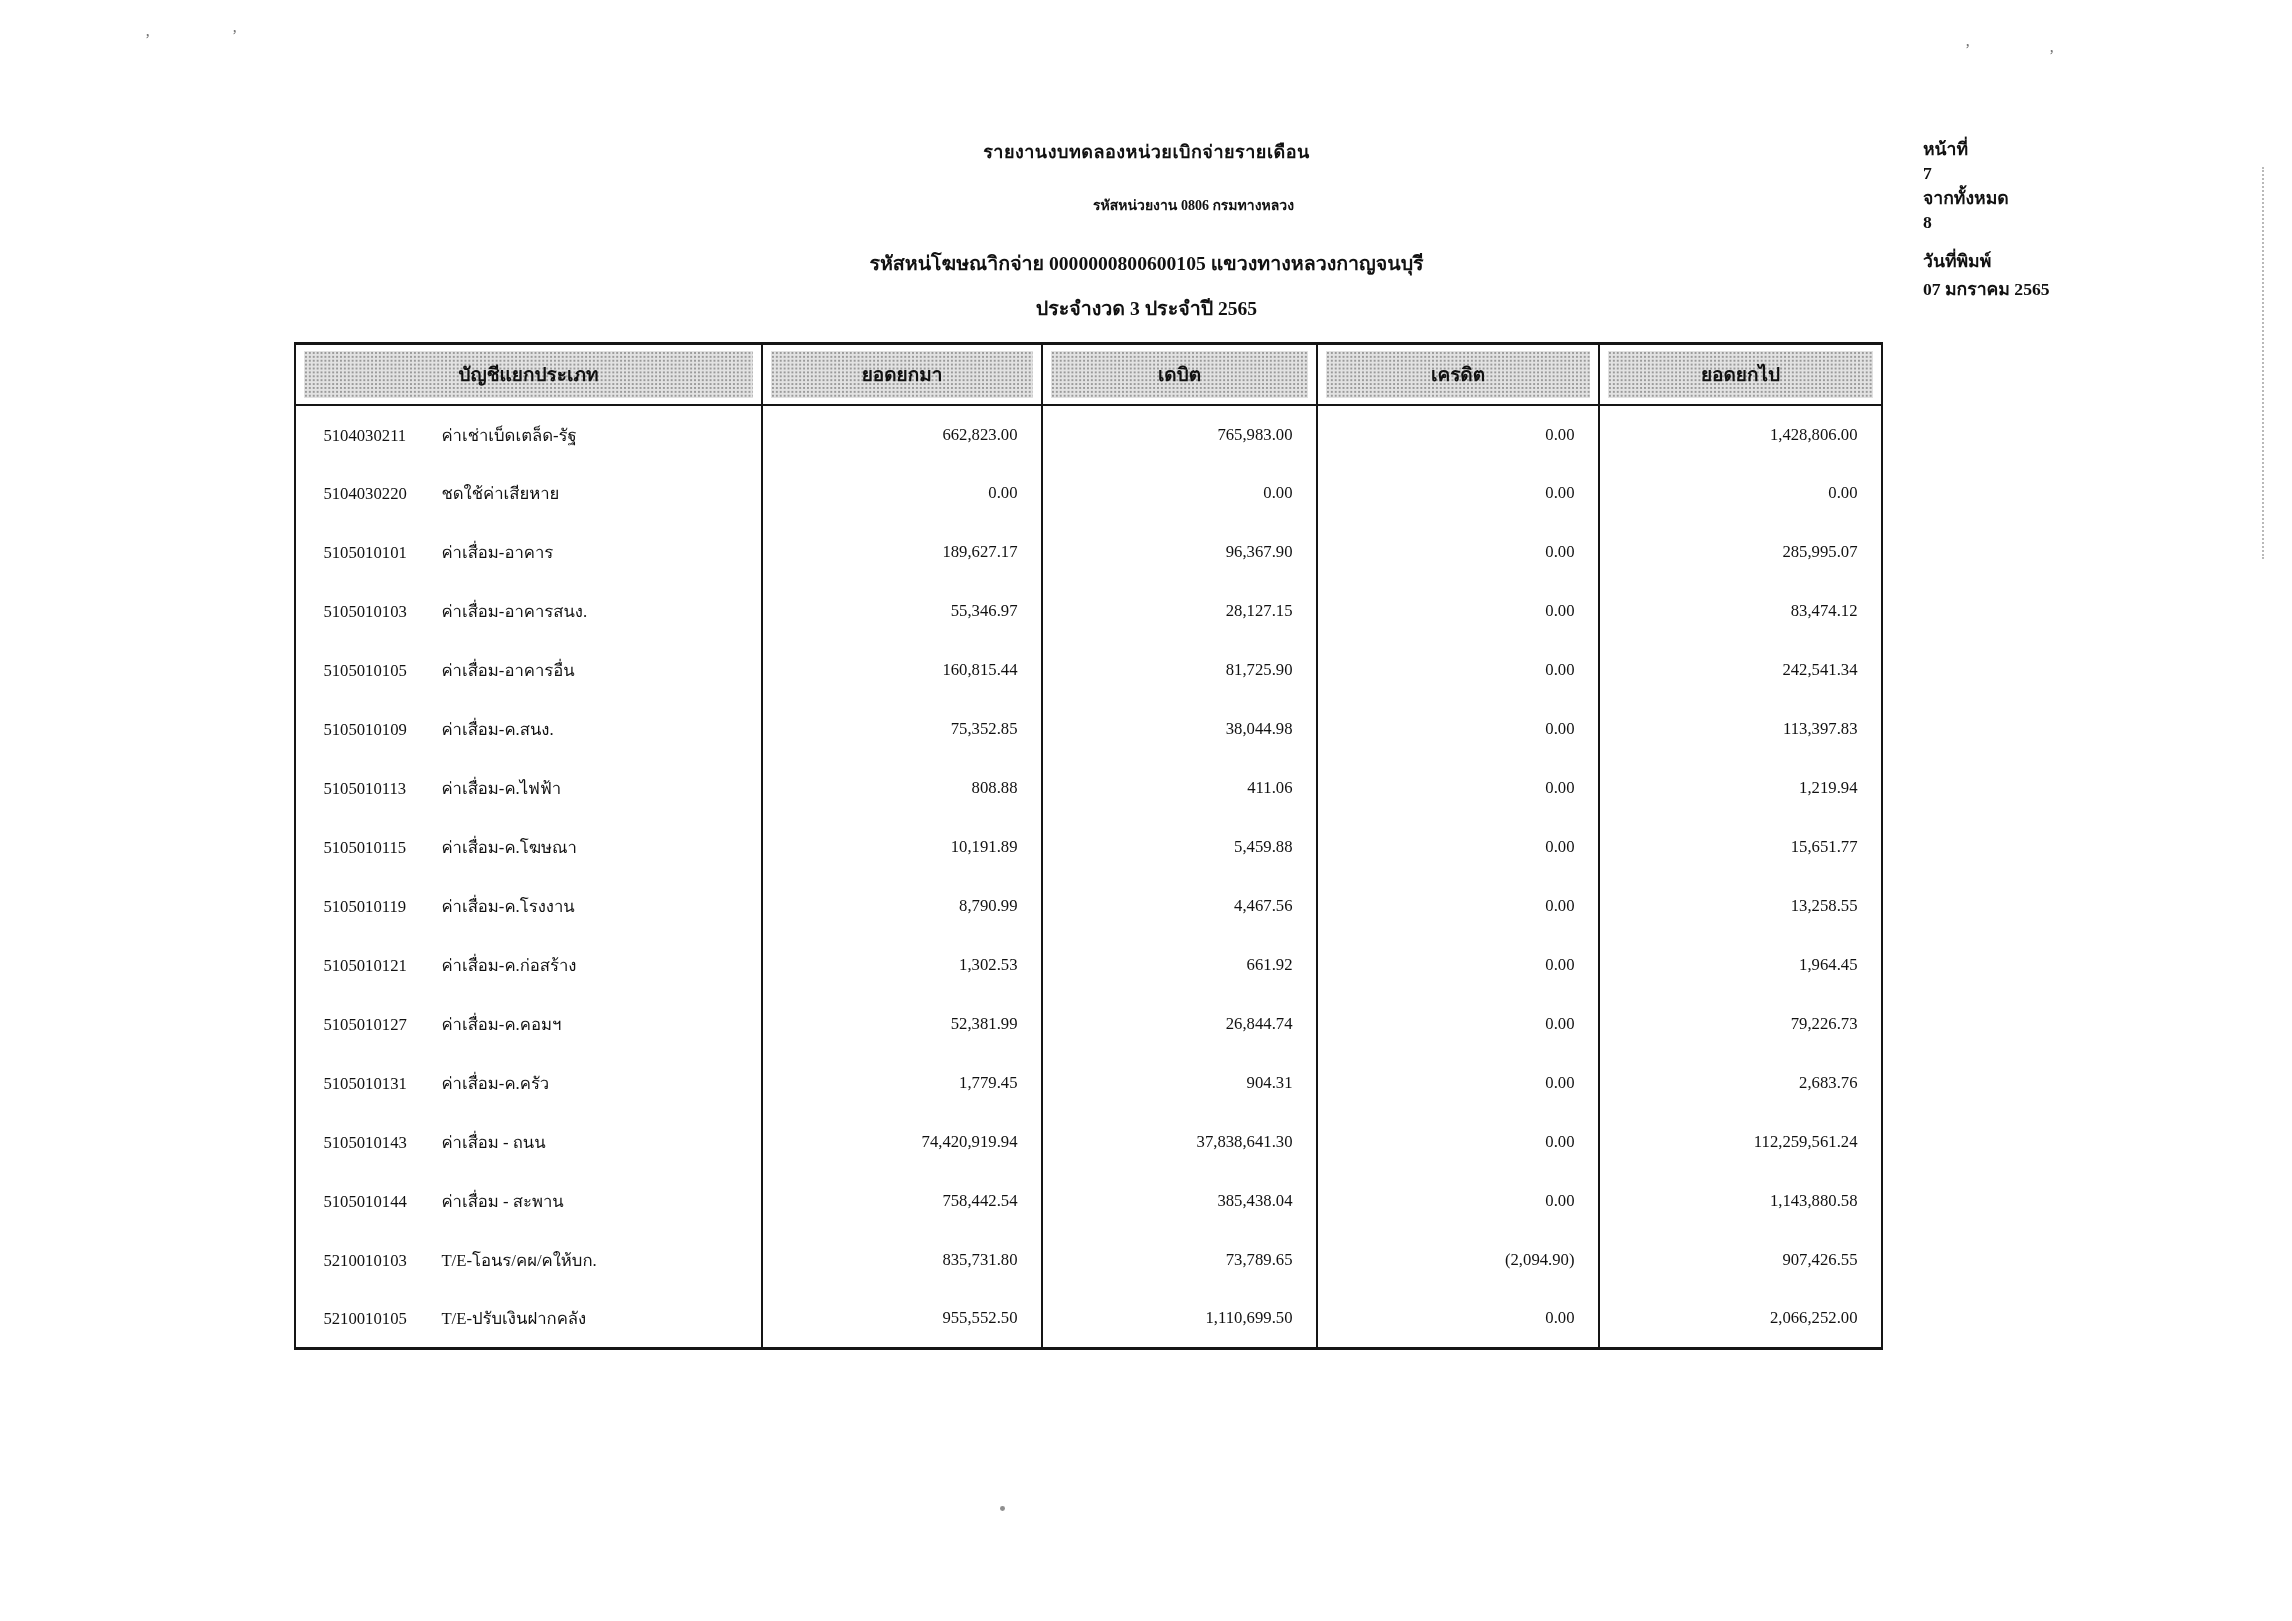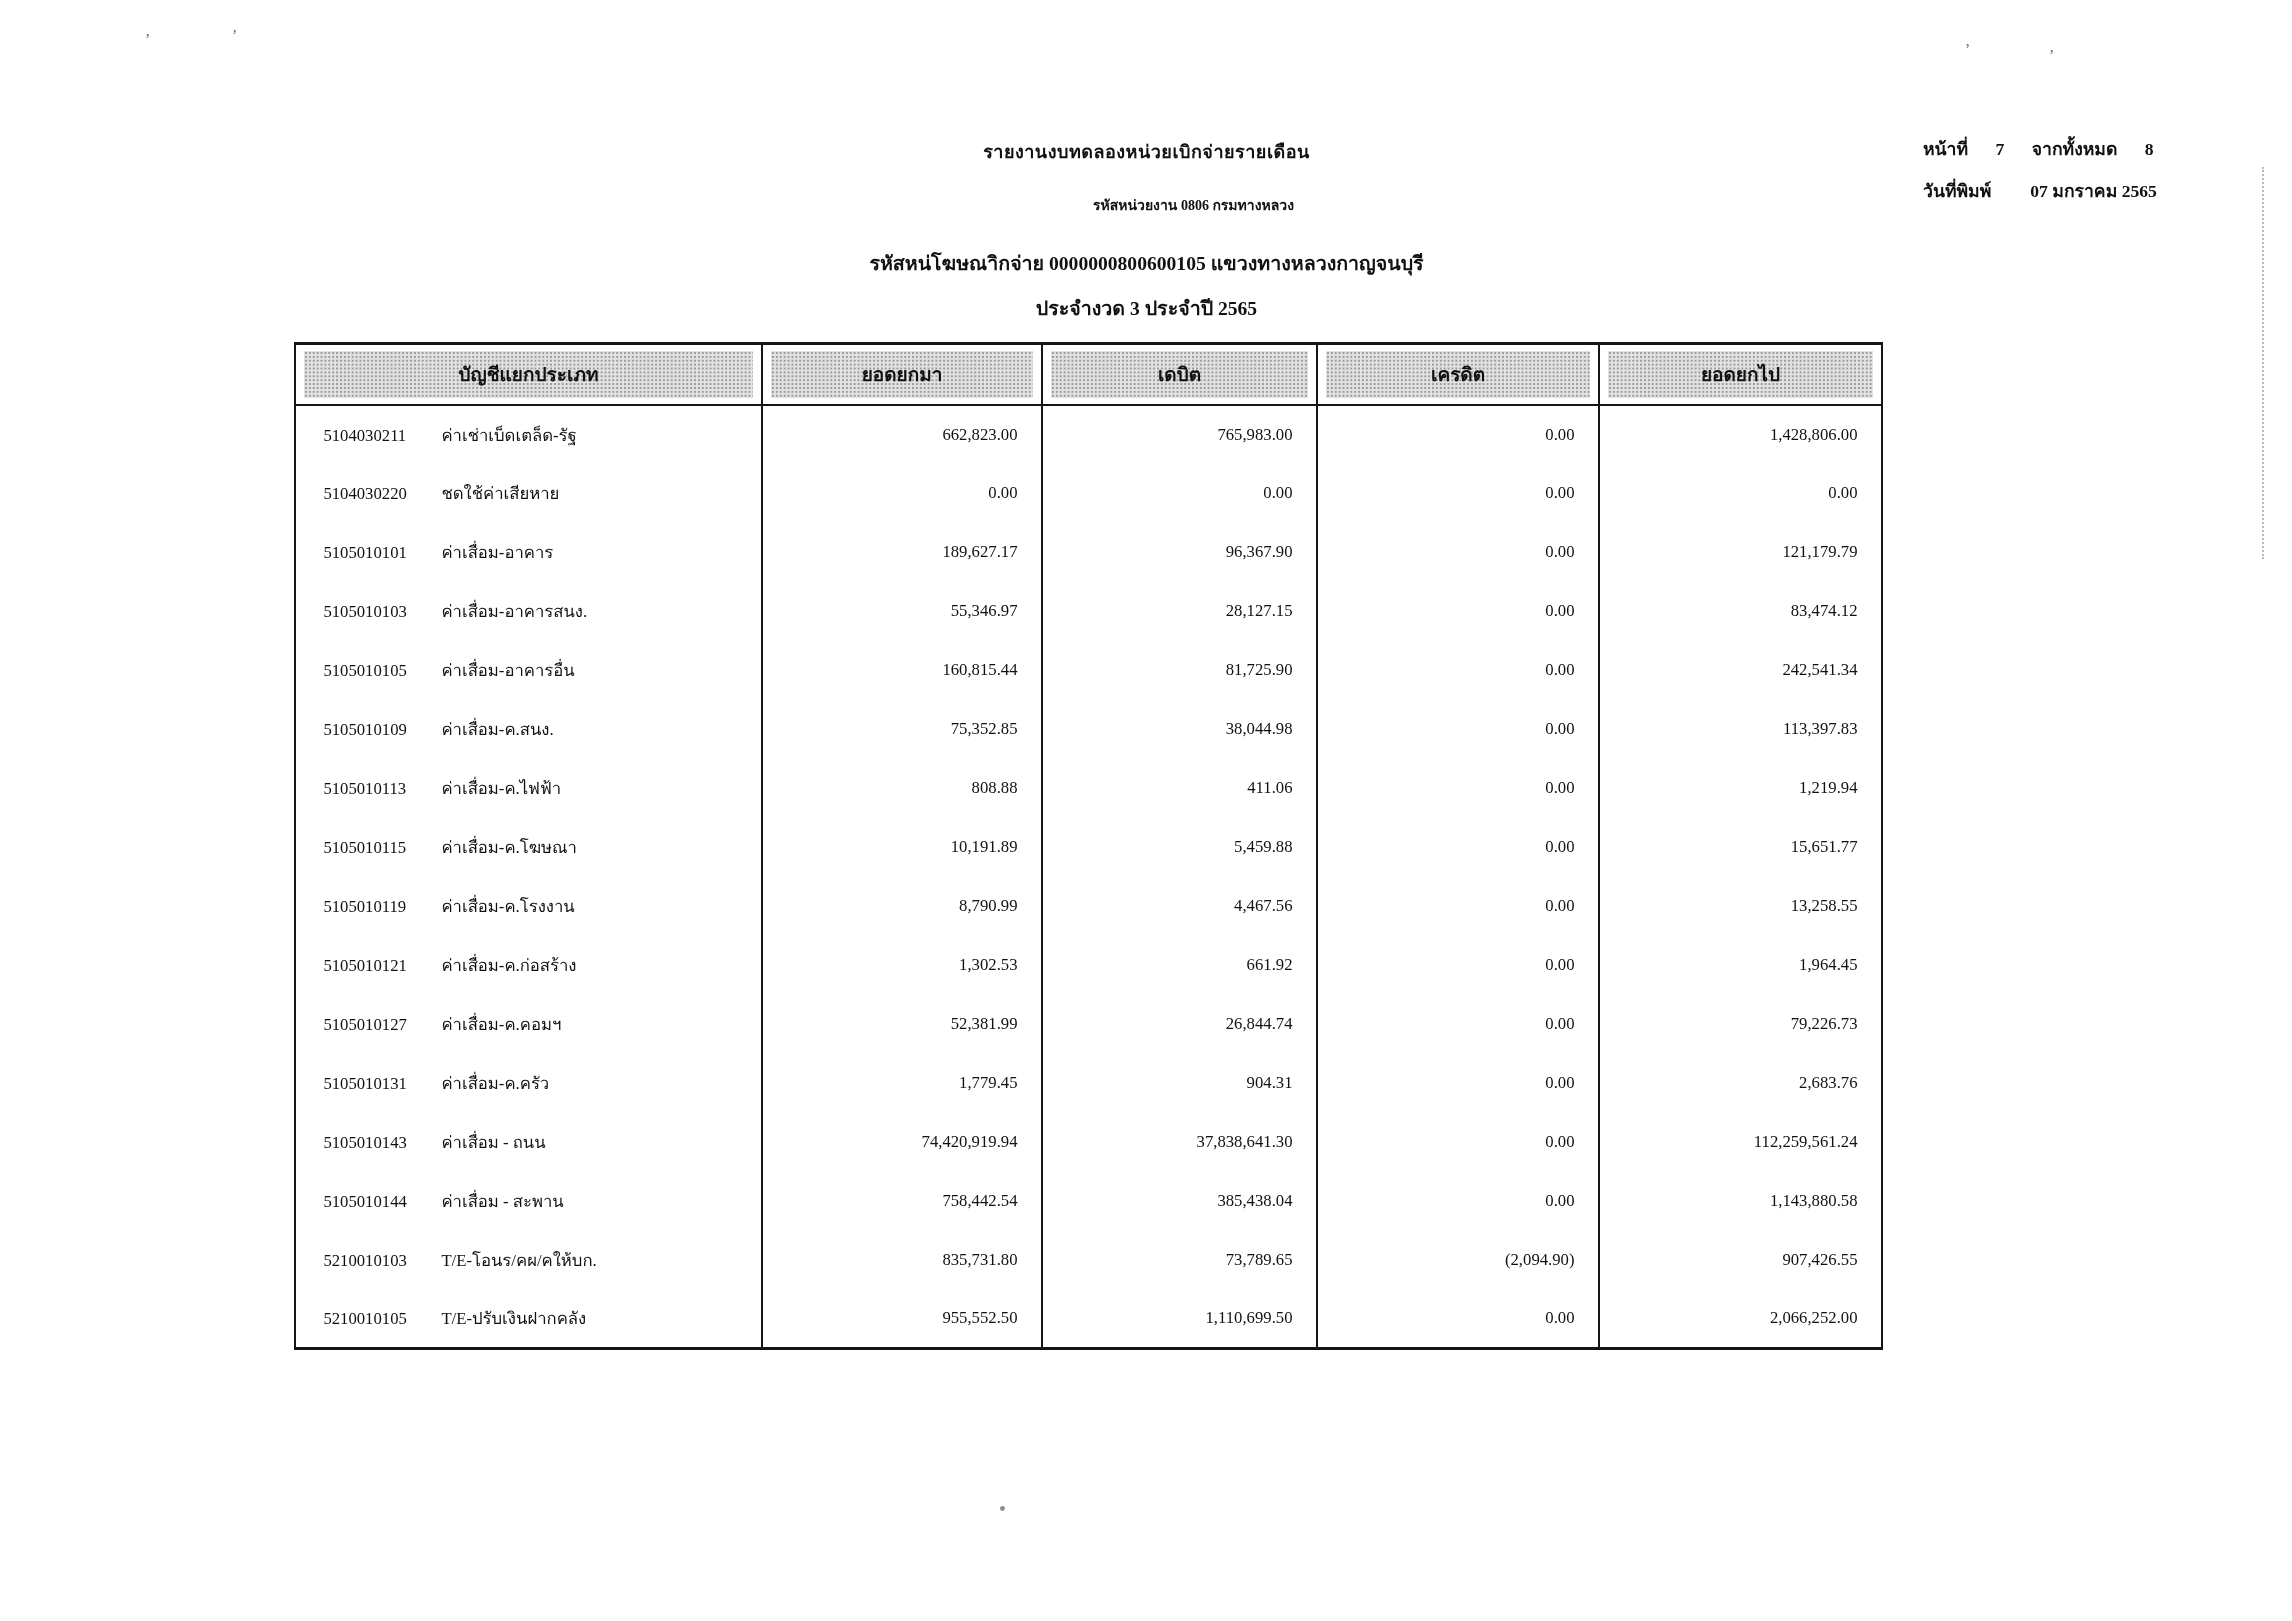--- a/index.html
+++ b/index.html
@@ -13,21 +13,21 @@
   }
 
   
   .center-line { position:absolute; left:0; width:100%; text-align:center; font-weight:bold; }
   .doc-title   { top:137px; font-size:18px; letter-spacing:0.5px; }
   .doc-sub1    { top:194px; font-size:14px;margin-left:47px; }
   .doc-sub2    { top:247px; font-size:19.6px; }
   .doc-sub3    { top:292px; font-size:19.6px; }
 
   .right-head { position:absolute; left:1923px; top:135px; font-size:17.6px; font-weight:bold; }
-  .rh-line { display:flex; align-items:baseline; margin-bottom:13.7px; }
+  .rh-line { display:flex; align-items:baseline; margin-bottom:13.7px;flex-direction:column; }
   .rh-line span { white-space:pre; }
   .rh-gap-s { display:inline-block; width:27.4px; }
   .rh-gap-m { display:inline-block; width:39px; }
 
   
   .trial-table {
     position:absolute; left:294px; top:342px; width:1588px;
     border-collapse:collapse; table-layout:fixed;
     font-size:16.7px;
   }
@@ -134,21 +134,21 @@
         <td class="cell-num">0.00</td>
         <td class="cell-num">0.00</td>
         <td class="cell-num">0.00</td>
         <td class="cell-num">0.00</td>
       </tr>
       <tr>
         <td class="cell-account"><span class="acc-code">5105010101</span><span class="acc-name">ค่าเสื่อม-อาคาร</span></td>
         <td class="cell-num">189,627.17</td>
         <td class="cell-num">96,367.90</td>
         <td class="cell-num">0.00</td>
-        <td class="cell-num">121,179.79</td>
+        <td class="cell-num">285,995.07</td>
       </tr>
       <tr>
         <td class="cell-account"><span class="acc-code">5105010103</span><span class="acc-name">ค่าเสื่อม-อาคารสนง.</span></td>
         <td class="cell-num">55,346.97</td>
         <td class="cell-num">28,127.15</td>
         <td class="cell-num">0.00</td>
         <td class="cell-num">83,474.12</td>
       </tr>
       <tr>
         <td class="cell-account"><span class="acc-code">5105010105</span><span class="acc-name">ค่าเสื่อม-อาคารอื่น</span></td>

